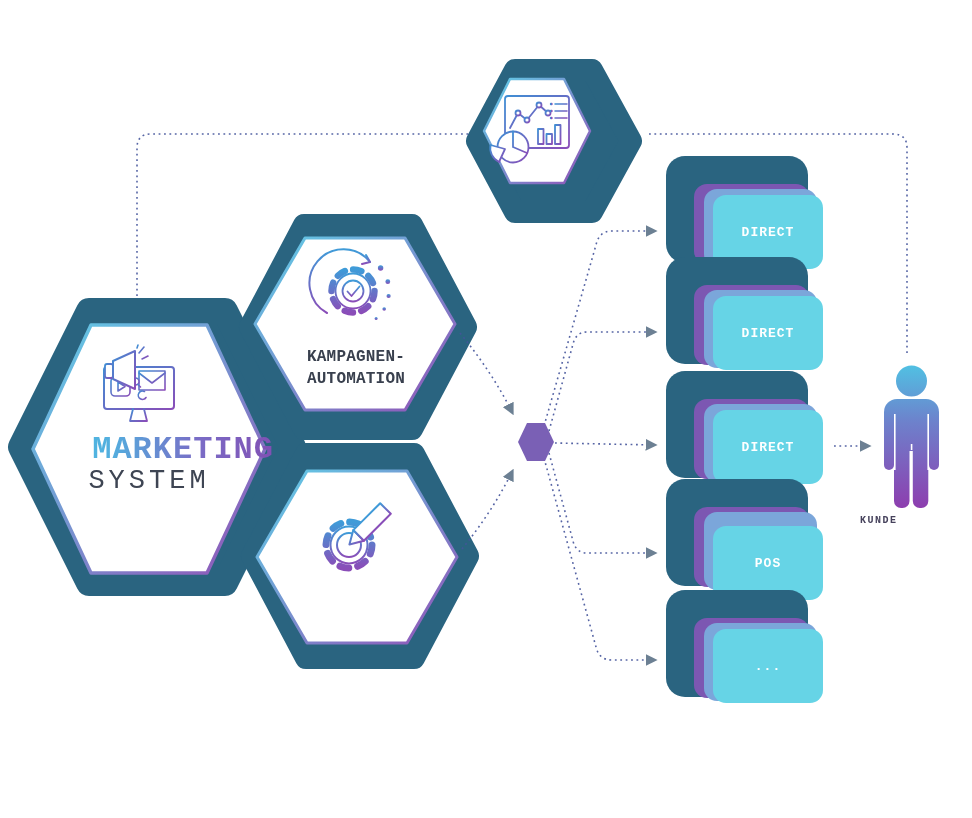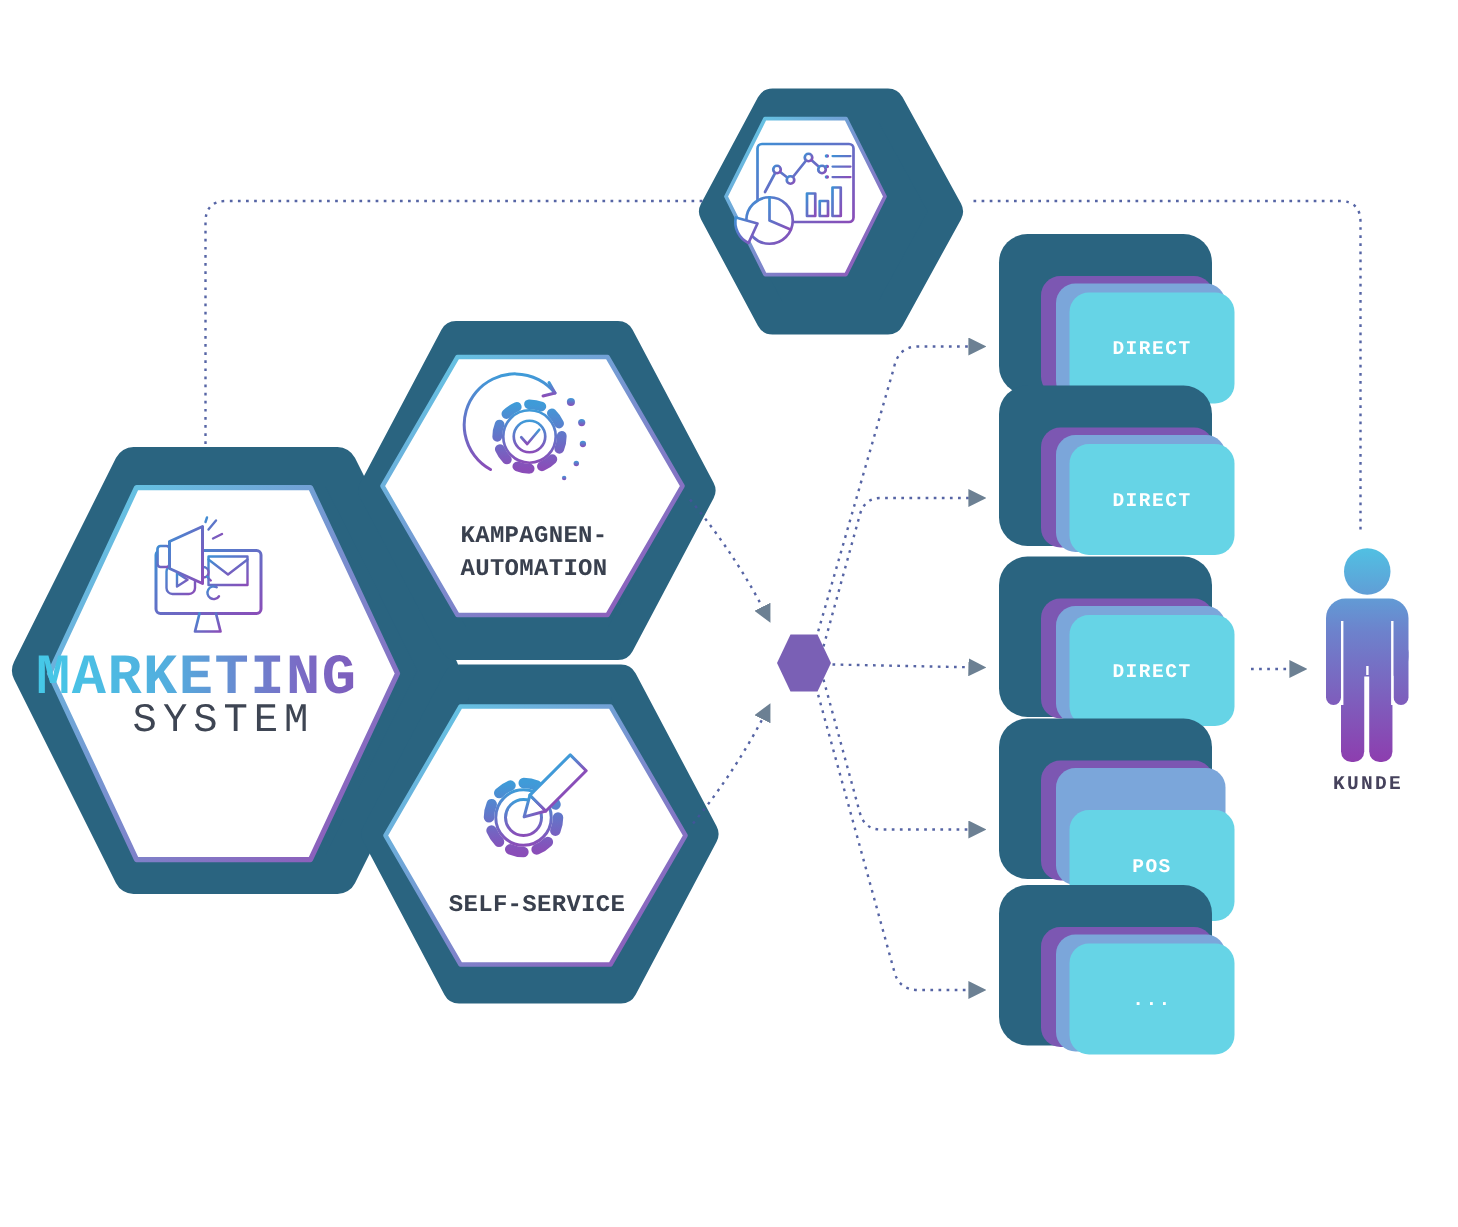--- a/index.html
+++ b/index.html
@@ -1,31 +1,31 @@
 <!DOCTYPE html>
 <html><head>
 <meta charset="utf-8">
 <style>
   html,body{margin:0;padding:0;background:#ffffff;}
   .canvas{position:relative;width:972px;height:787px;background:#ffffff;overflow:hidden;
           font-family:Liberation Mono, monospace;padding-left:12px;}
   .canvas svg.diagram{position:absolute;left:0;top:0;}
   .overlay{position:absolute;z-index:5;}
-  .hex-title{left:24px;top:431px;width:250px;text-align:left;
-             font-size:38px;font-weight:700;letter-spacing:1px;
+  .hex-title{left:24px;top:431px;width:250px;text-align:right;
+             font-size:32px;font-weight:700;letter-spacing:1px;
              background:linear-gradient(90deg,#45c9e8 0%,#53aede 35%,#7a6cc6 70%,#8150b4 100%);
              -webkit-background-clip:text;background-clip:text;color:transparent;}
   .hex-subtitle{left:24px;top:466px;width:250px;text-align:center;
                 font-size:27px;font-weight:400;letter-spacing:4px;color:#3e4553;}
   .hex-label{width:200px;text-align:center;font-size:16px;font-weight:700;
              color:#39404e;line-height:22px;letter-spacing:.2px;}
   .label-kampagnen{left:256px;top:346px;}
   .label-selfservice{left:258px;top:592px;}
-  .label-kunde{left:860px;top:515px;width:104px;text-align:center;
-               font-size:13px;font-weight:700;letter-spacing:1.5px;color:#46425c;}
+  .label-kunde{left:860px;top:515px;width:104px;text-align:left;
+               font-size:10px;font-weight:700;letter-spacing:1.5px;color:#46425c;}
   
   .stack{position:absolute;left:0;top:0;width:972px;height:0;z-index:4;}
   .card{position:absolute;border-radius:13px;}
   .card.back{background:#2a6480;width:142px;height:107px;left:666px;border-radius:19px;}
   .card.purple{background:#7c57b2;width:115px;height:80px;left:694px;}
   .card.peri{background:#7ba6da;width:113px;height:78px;left:704px;}
   .card.front{background:#66d4e6;width:110px;height:74px;left:713px;
               display:flex;align-items:center;justify-content:center;}
   .card.front .lbl{font-size:13px;font-weight:700;color:#ffffff;letter-spacing:1px;}
 </style>
@@ -187,35 +187,34 @@
   <div class="card purple" style="top:399px"></div>
   <div class="card peri" style="top:404px"></div>
   <div class="card front" style="top:410px">
     <span class="lbl">DIRECT</span>
   </div>
 </div>
 <div class="stack">
   <div class="card back" style="top:479px"></div>
   <div class="card purple" style="top:507px"></div>
   <div class="card peri" style="top:512px"></div>
-  <div class="card front" style="top:540px">
+  <div class="card front" style="top:526px">
     <span class="lbl">POS</span>
   </div>
 </div>
 <div class="stack">
   <div class="card back" style="top:590px"></div>
   <div class="card purple" style="top:618px"></div>
   <div class="card peri" style="top:623px"></div>
   <div class="card front" style="top:629px">
     <span class="lbl">...</span>
   </div>
 </div>
 
 <div class="overlay hex-title">MARKETING</div>
 <div class="overlay hex-subtitle">SYSTEM</div>
 <div class="overlay hex-label label-kampagnen">
   <div>KAMPAGNEN-</div>
   <div>AUTOMATION</div>
 </div>
-<div class="overlay hex-label label-selfservice">SELF-SERVICE</div>
 <div class="overlay label-kunde">KUNDE</div>
 
 </div>
 
 </body></html>

